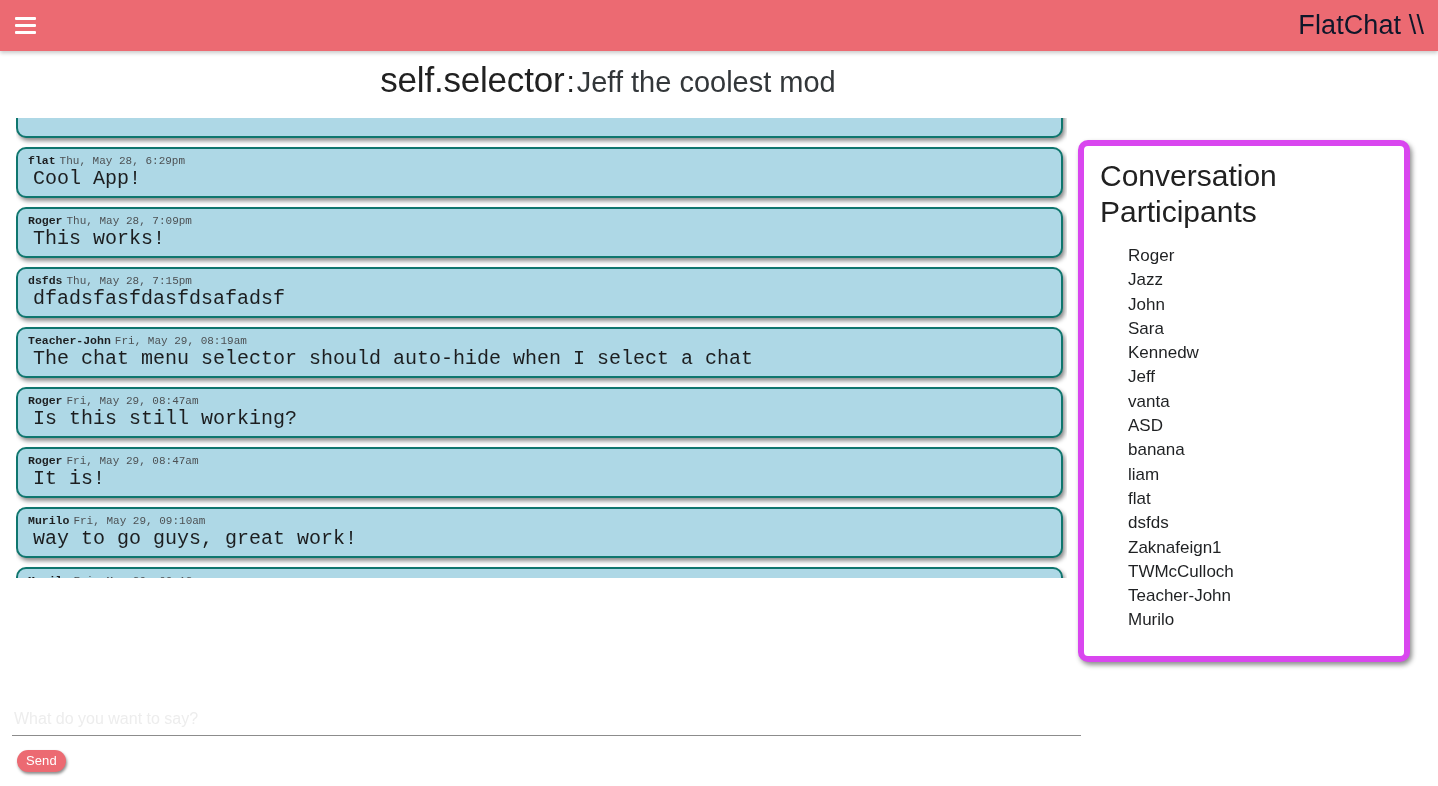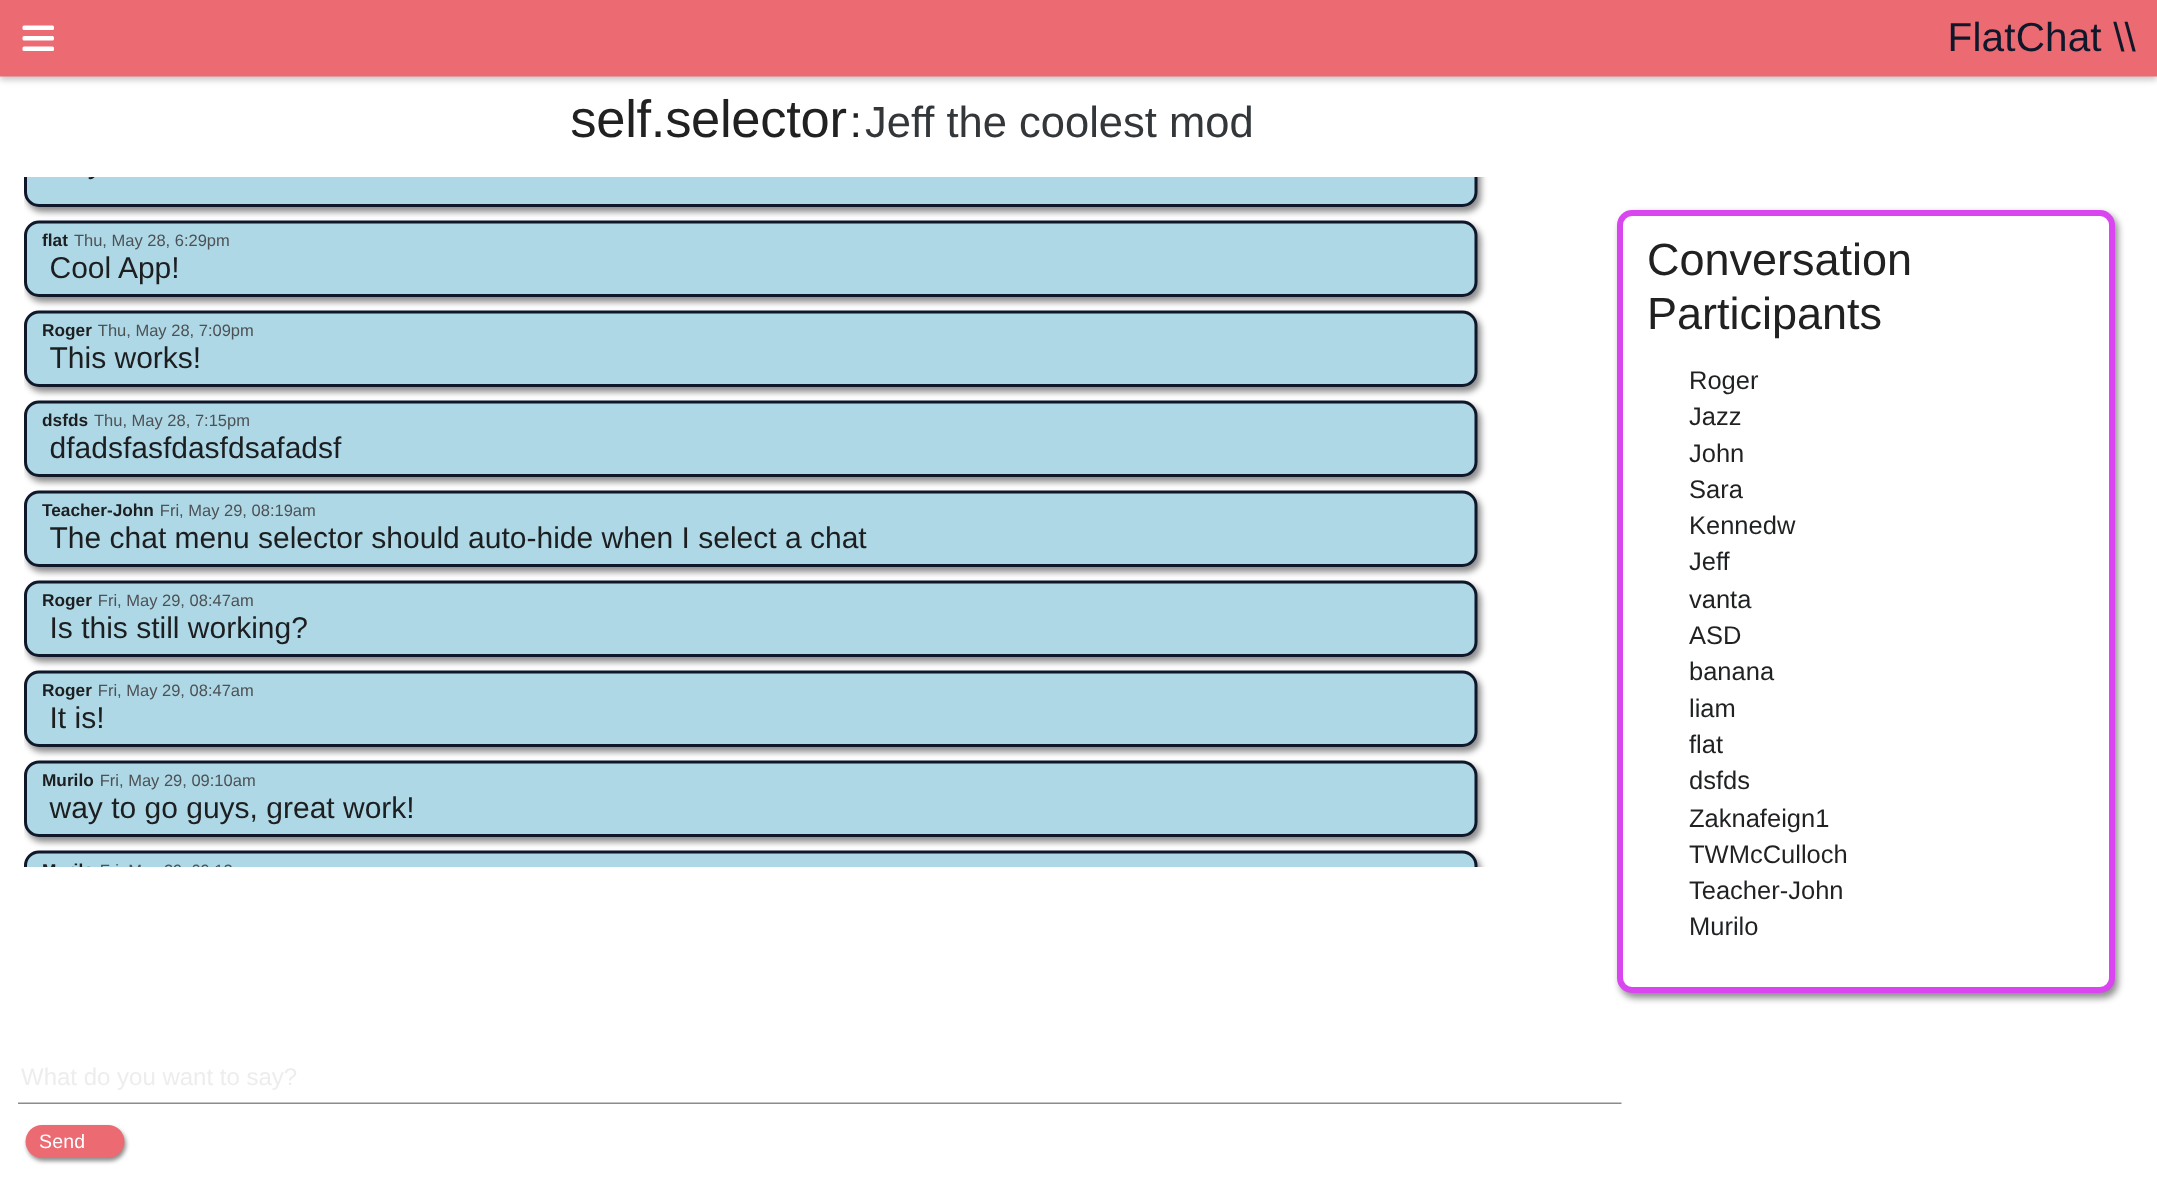--- a/index.html
+++ b/index.html
@@ -90,28 +90,29 @@
   .messages {
     position: absolute;
     top: 118px;
     left: 16px;
     width: 1051px;
     height: 460px;
     overflow: hidden;
   }
   .msg {
     position: relative;
-    width: 969px;
+    width: 1047px;
     background: #aed8e6;
-    border: 2px solid #0f172a;
+    border: 2px solid #0f766e;
     border-radius: 10px;
     box-shadow: 2px 3px 4px rgba(0,0,0,0.45);
     margin-bottom: 9px;
     padding: 5px 10px 6px 10px;
     min-height: 47px;
+    font-family: Liberation Mono, monospace;
   }
   .msg.clipped-top {
     margin-top: -27px;
   }
   .msg-meta {
     font-size: 11.5px;
     line-height: 14px;
     height: 14px;
     white-space: nowrap;
     overflow: hidden;
@@ -137,21 +138,21 @@
   }
 
   
   .participants {
     position: absolute;
     top: 140px;
     left: 1078px;
     width: 332px;
     height: 522px;
     background: #ffffff;
-    border: 4px solid #d946ef;
+    border: 6px solid #d946ef;
     border-radius: 10px;
     box-shadow: 2px 3px 5px rgba(0,0,0,0.45);
     padding: 10px 14px 10px 8px;
     overflow: hidden;
   }
   .participants-title {
     font-size: 30px;
     font-weight: 400;
     line-height: 36px;
     color: #212121;
@@ -199,21 +200,21 @@
     display: inline-block;
     margin-top: 14px;
     margin-left: 5px;
     background: #ec6a72;
     color: #ffffff;
     border: none;
     border-radius: 11px;
     font-family: "Liberation Sans", sans-serif;
     font-size: 13px;
     line-height: 13px;
-    padding: 4px 26px 5px 9px;
+    padding: 4px 9px 5px 9px;
     box-shadow: 1px 2px 3px rgba(0,0,0,0.45);
     cursor: pointer;
     letter-spacing: 0.1px;
   }
 </style>
 </head>
 <body>
 
 <div class="appbar">
   <button class="menu-btn">

